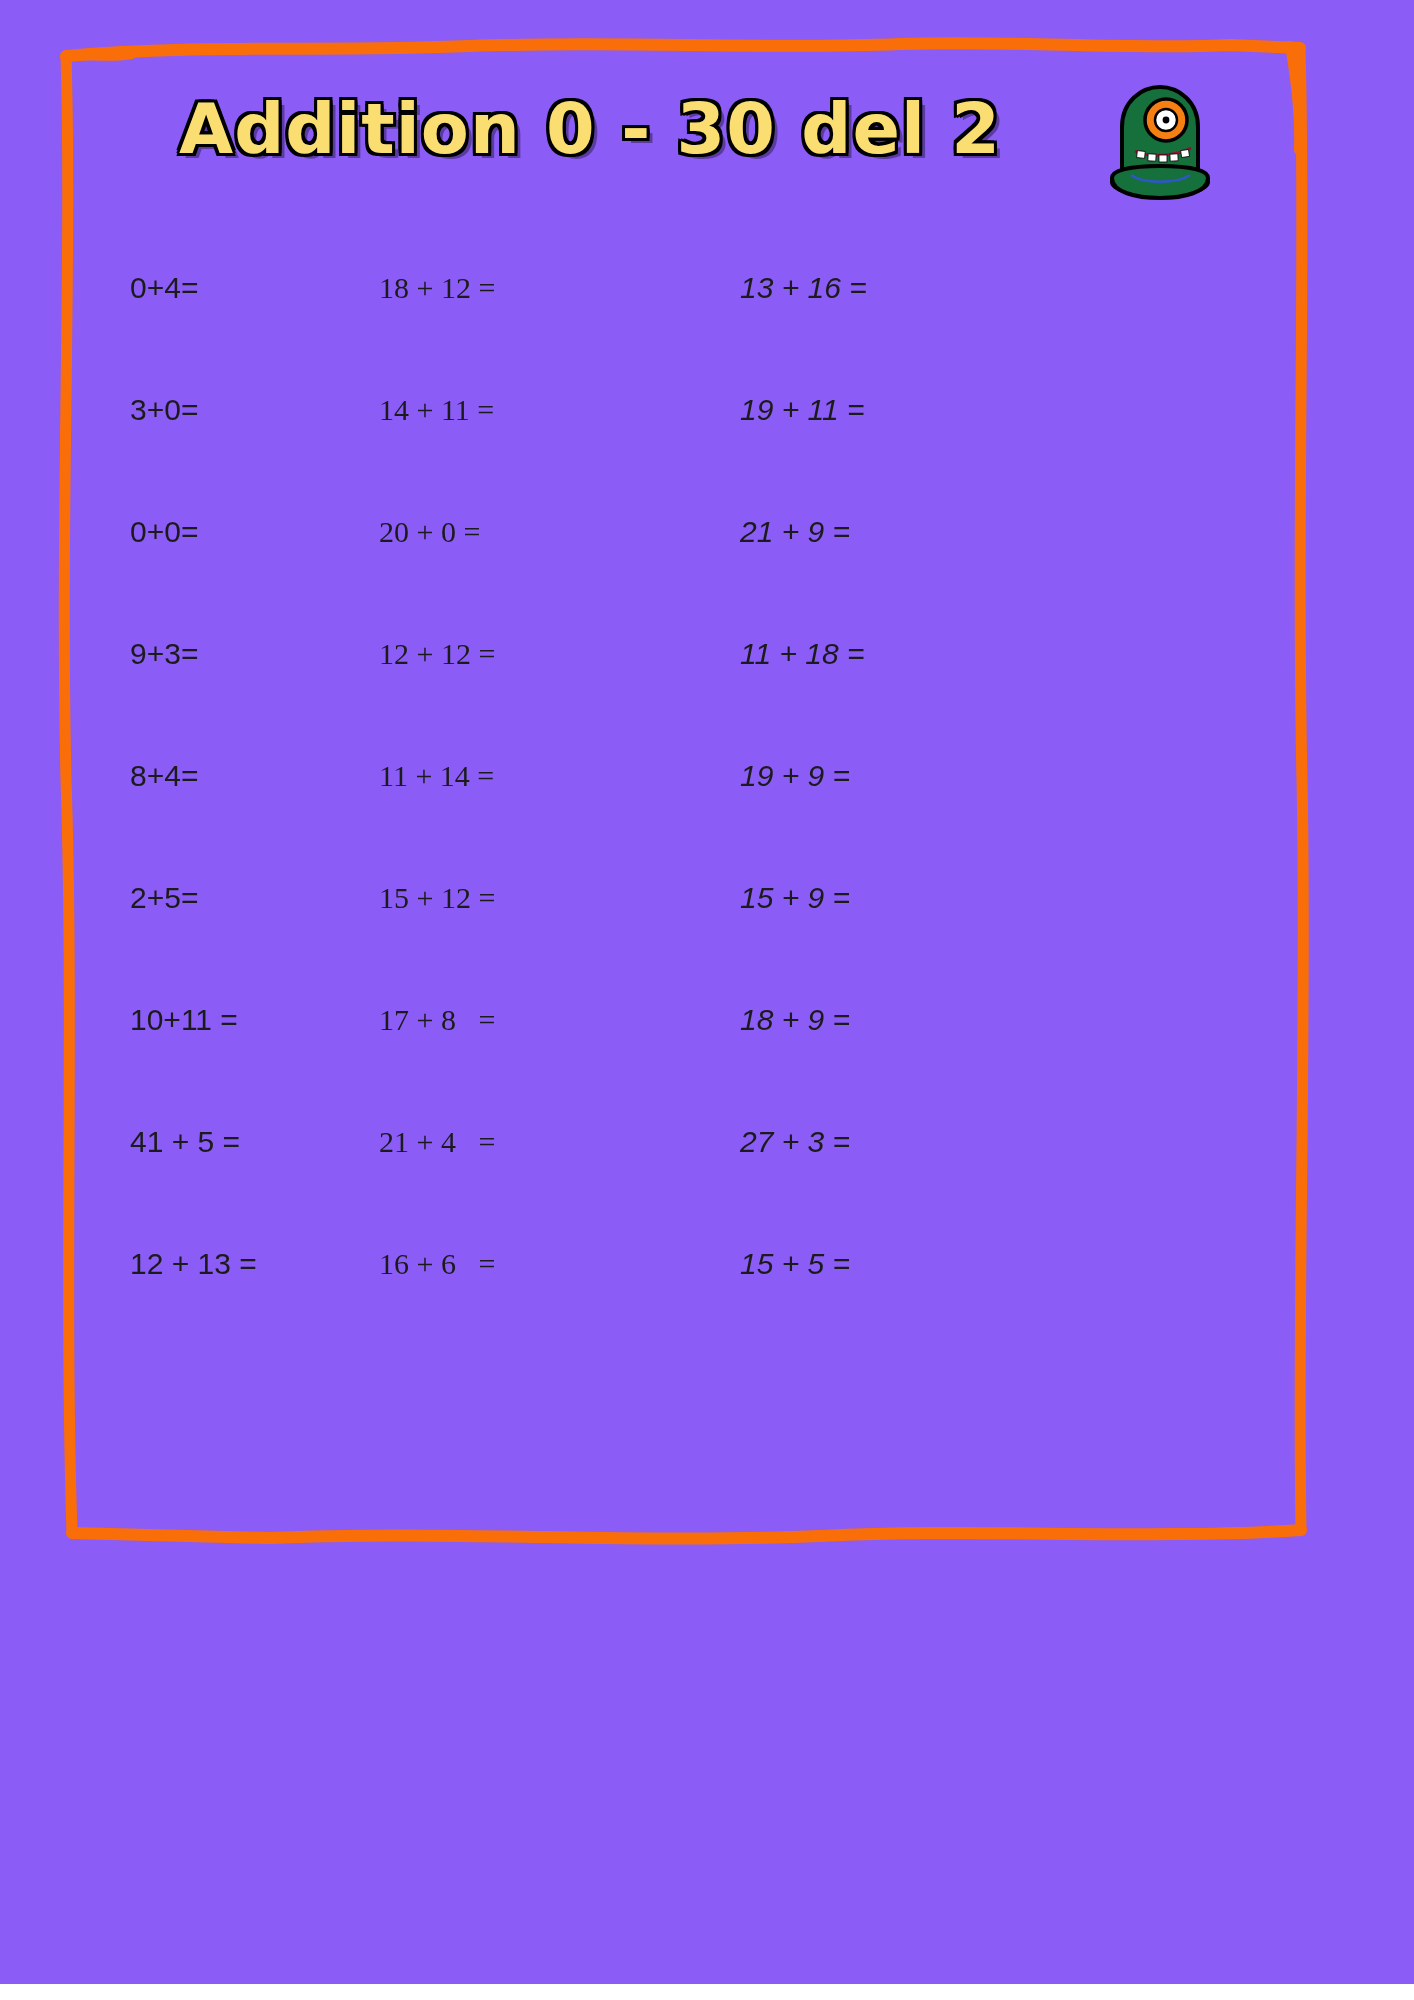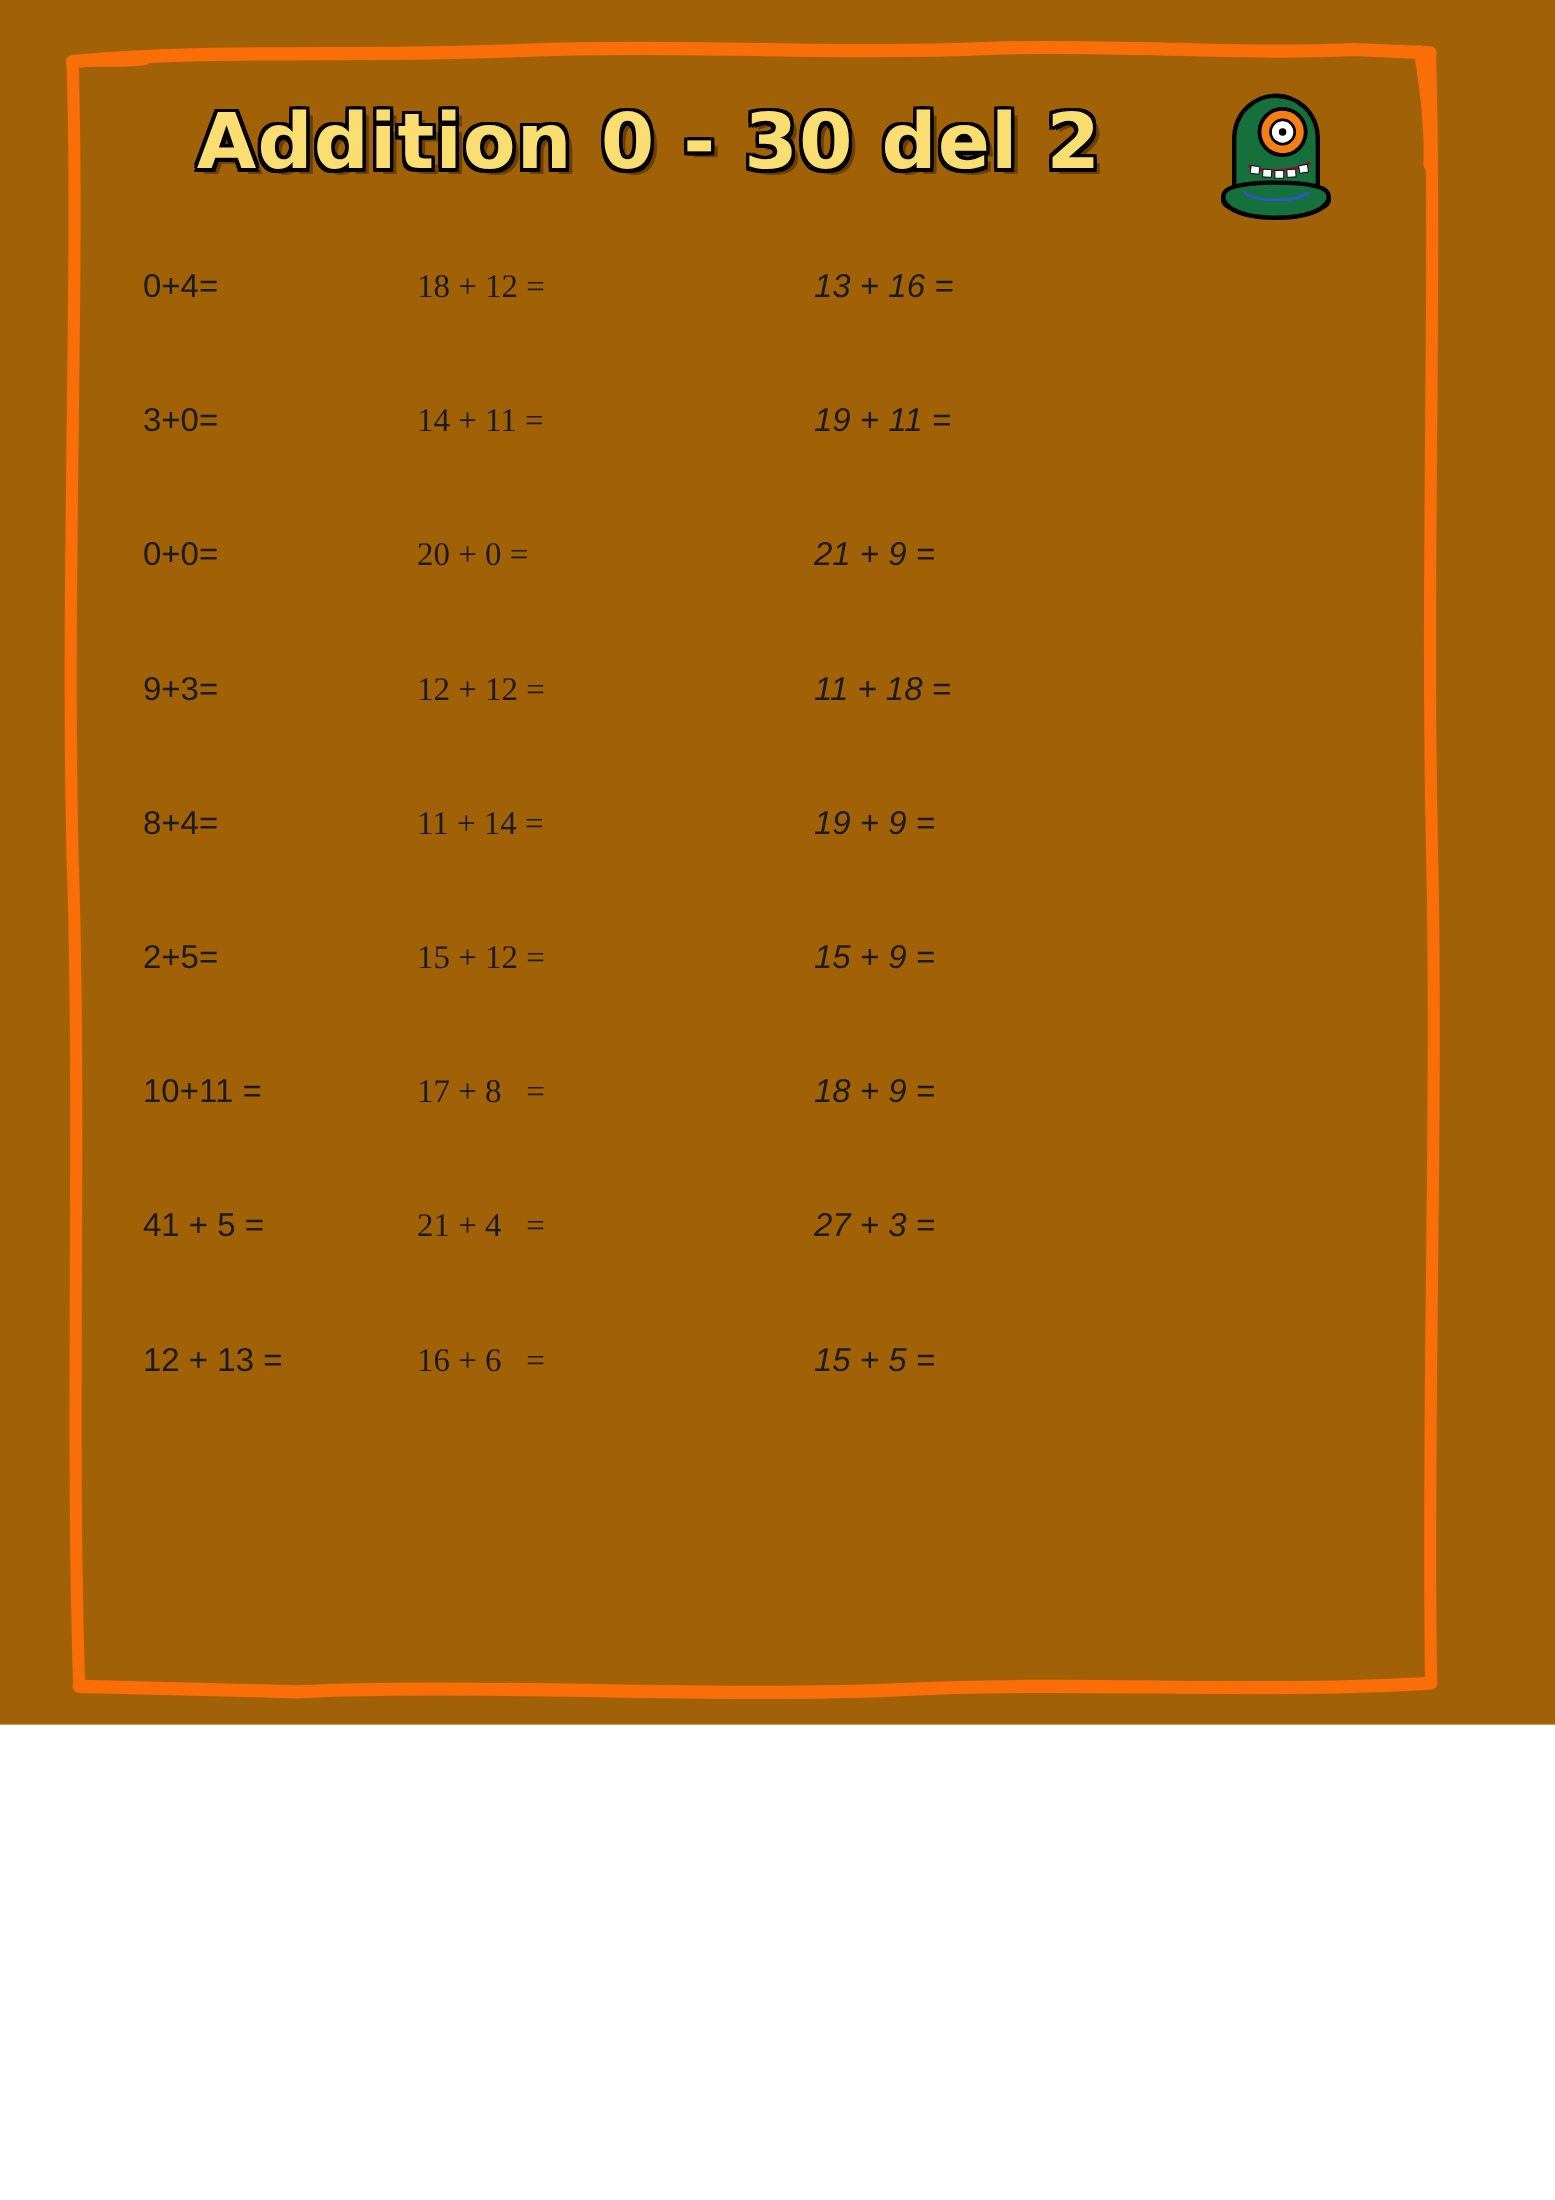--- a/index.html
+++ b/index.html
@@ -7,22 +7,22 @@
     margin: 0;
     padding: 0;
     background: #ffffff;
   }
   body {
     font-family: "Liberation Sans", sans-serif;
   }
   #page {
     position: relative;
     width: 1414px;
-    height: 1568px;
-    background: #a16207;
+    height: 1984px;
+    background: #8b5cf6;
     overflow: hidden;
   }
 
   
   #frame-svg {
     position: absolute;
     left: 0;
     top: 0;
     width: 1414px;
     height: 2000px;
@@ -62,21 +62,21 @@
     left: 1095px;
     top: -14px;
     width: 130px;
     height: 130px;
   }
 
   
   #problems {
     position: absolute;
     left: 0;
-    top: 244px;
+    top: 271px;
     width: 1414px;
   }
   .prob-row {
     position: relative;
     height: 122px;
   }
   .prob {
     position: absolute;
     top: 0;
     font-family: "Liberation Sans", sans-serif;

